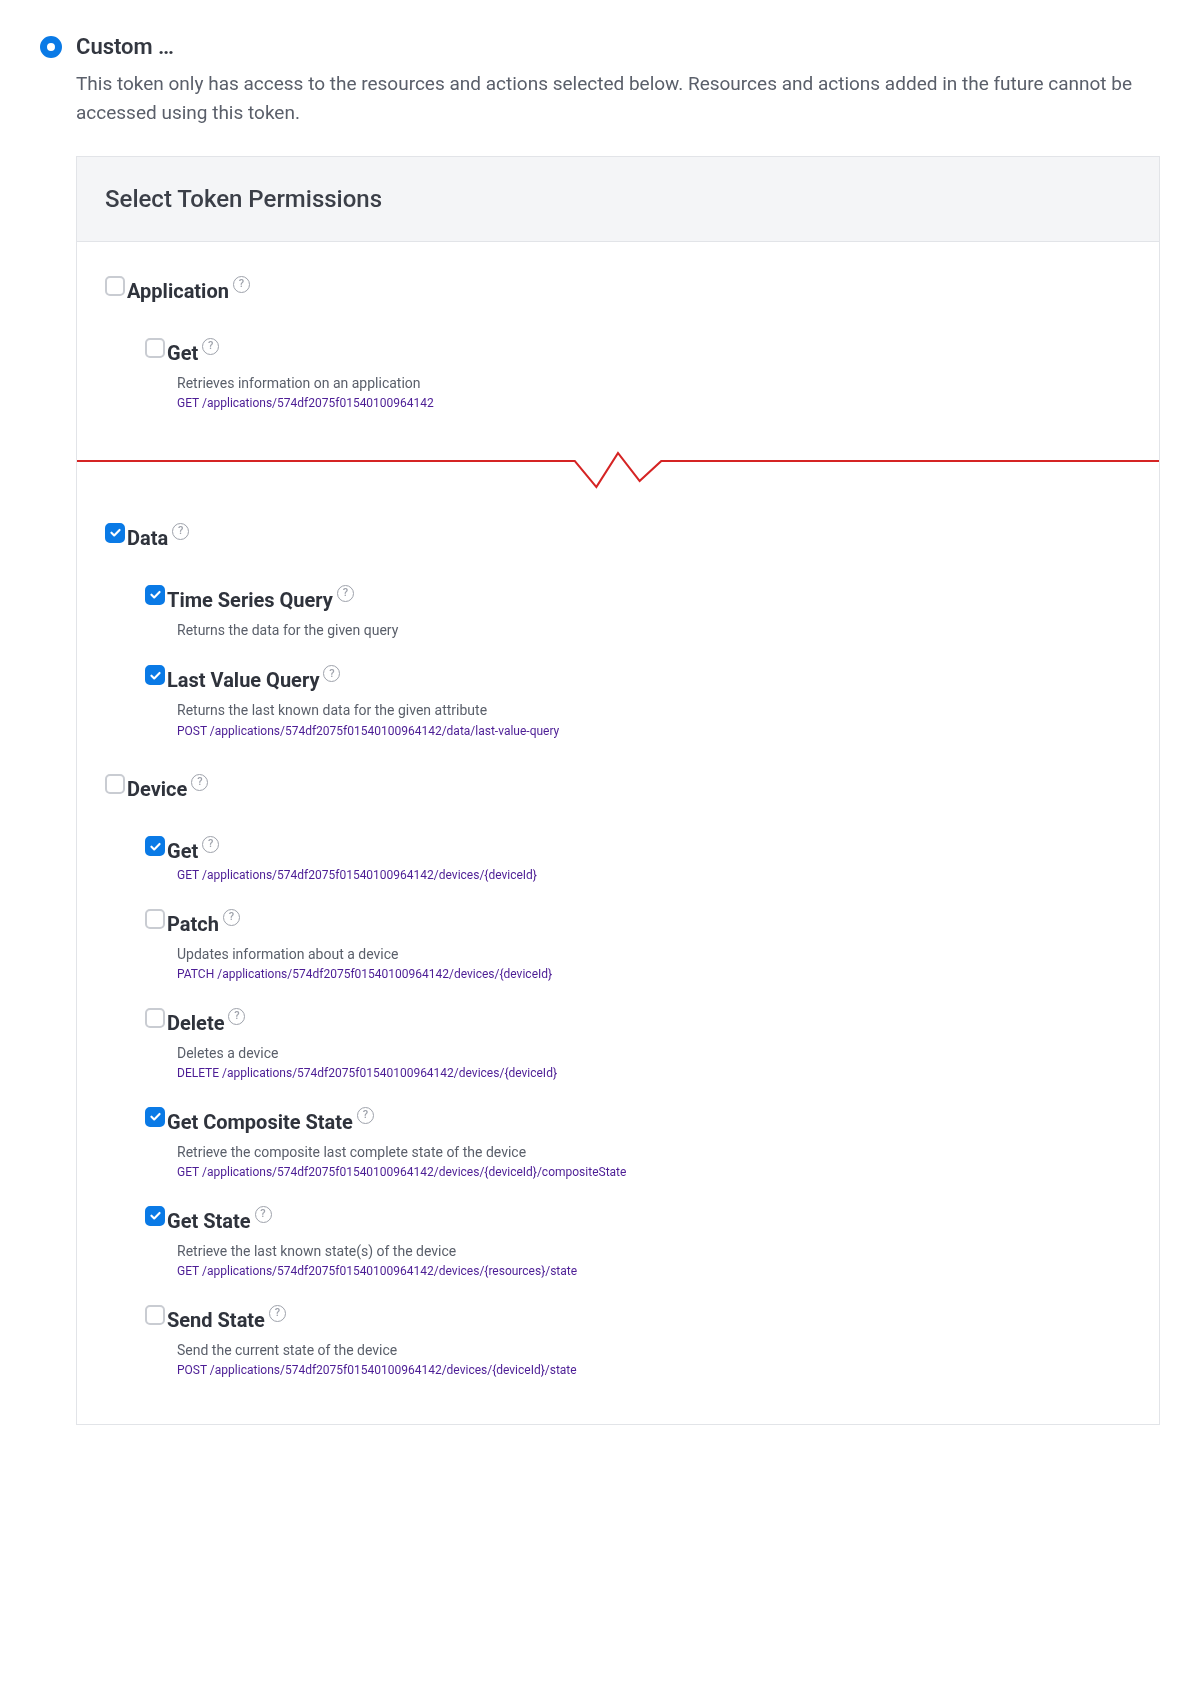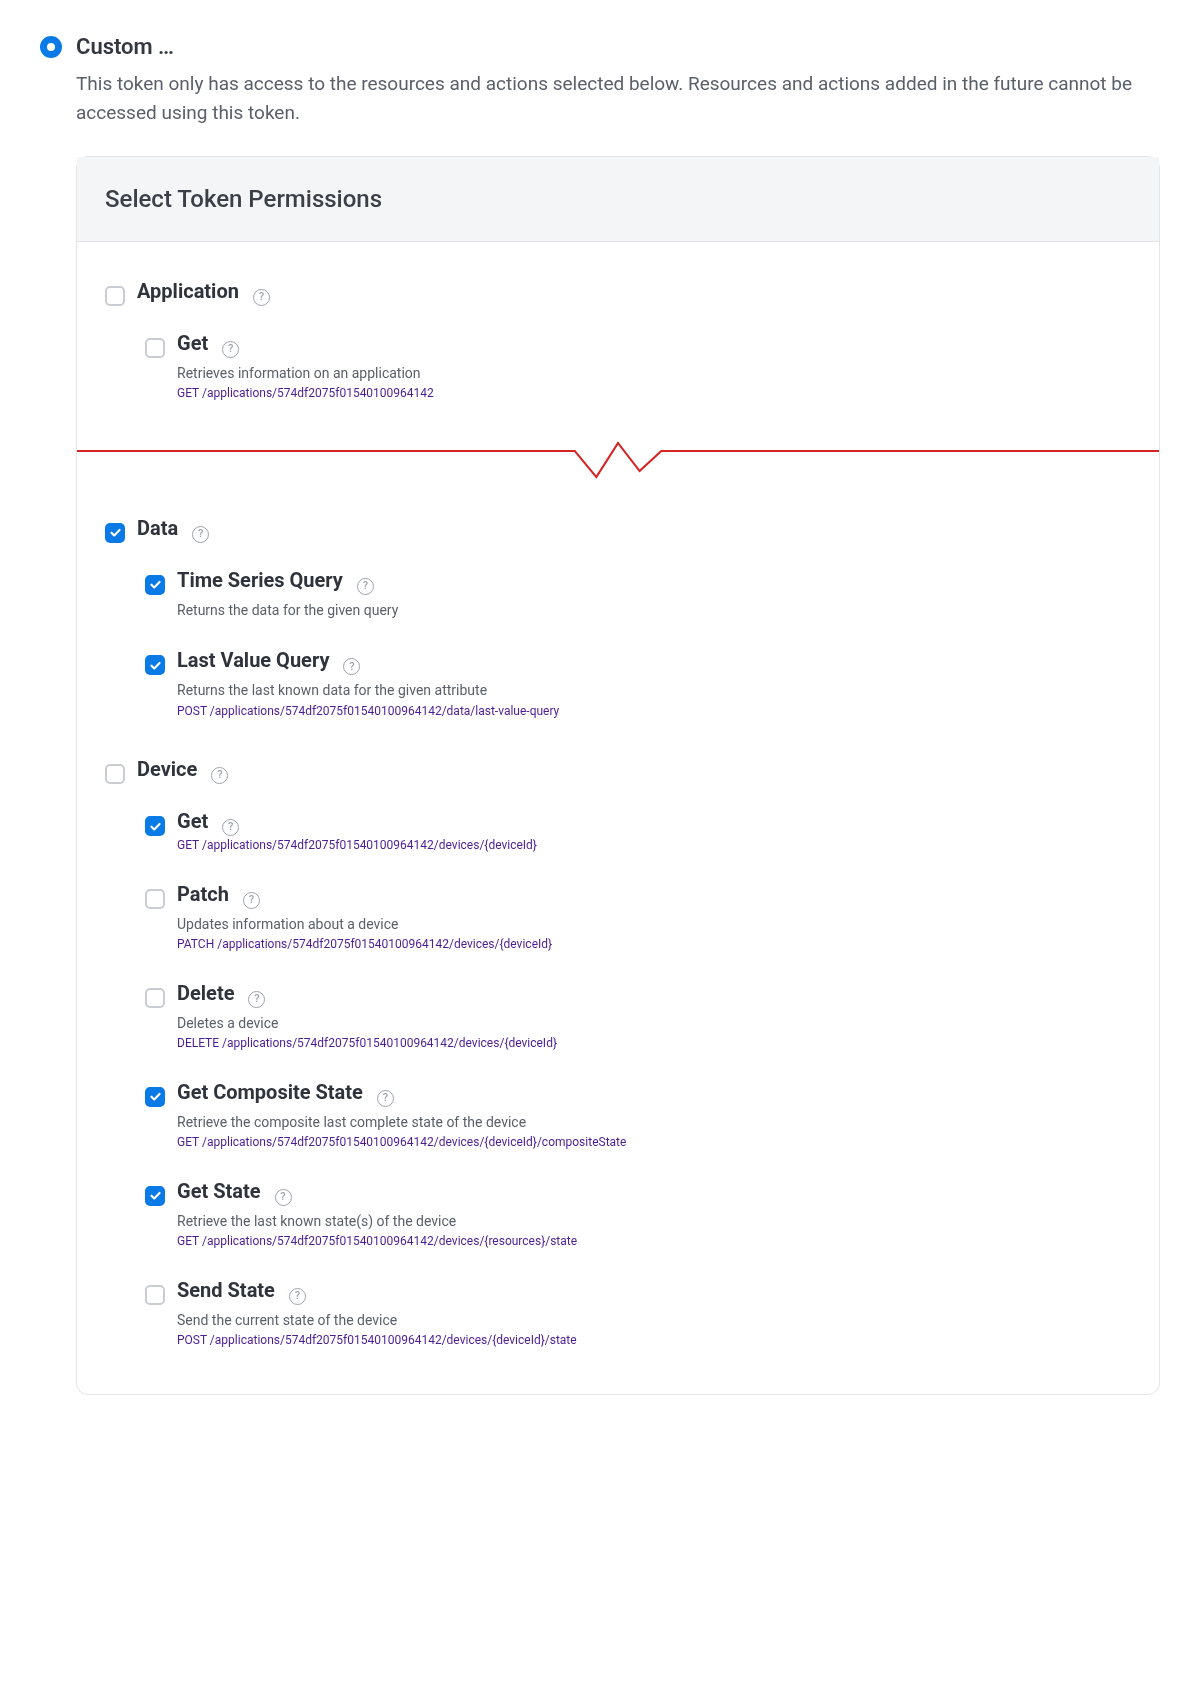--- a/index.html
+++ b/index.html
@@ -36,37 +36,37 @@
   margin-left: 36px;
   color: #5a5f6a;
   font-size: 19px;
   line-height: 1.55;
   max-width: 1060px;
   margin-bottom: 28px;
 }
 .panel {
   margin-left: 36px;
   border: 1px solid #e2e4e8;
-  border-radius: 12px;
+  border-radius: 0;
   background: #fff;
 }
 .panel-header {
   background: #f4f5f7;
   border-bottom: 1px solid #e2e4e8;
   padding: 24px 28px;
   font-size: 24px;
   color: #3b3f48;
   font-weight: 500;
 }
 .panel-body { padding: 34px 28px 10px 28px; }
 .group { margin-bottom: 34px; }
 .row {
   display: flex;
-  align-items: flex-end;
-  gap: 12px;
+  align-items: flex-start;
+  gap: 2px;
 }
 .checkbox {
   width: 20px;
   height: 20px;
   border-radius: 5px;
   flex-shrink: 0;
   display: flex;
   align-items: center;
   justify-content: center;
   border: 2px solid #c9ccd2;
@@ -87,21 +87,21 @@
   border-radius: 50%;
   border: 1.4px solid #9ea2ab;
   display: inline-flex;
   align-items: center;
   justify-content: center;
   font-size: 11px;
   color: #9ea2ab;
   font-weight: 500;
   margin-left: 2px;
 }
-.items { margin-left: 40px; margin-top: 22px; }
+.items { margin-left: 40px; margin-top: 32px; }
 .item { margin-bottom: 24px; }
 .item-desc {
   margin-left: 32px;
   color: #5a5f6a;
   font-size: 14px;
   line-height: 1.6;
   margin-top: 4px;
 }
 .item-api {
   margin-left: 32px;

